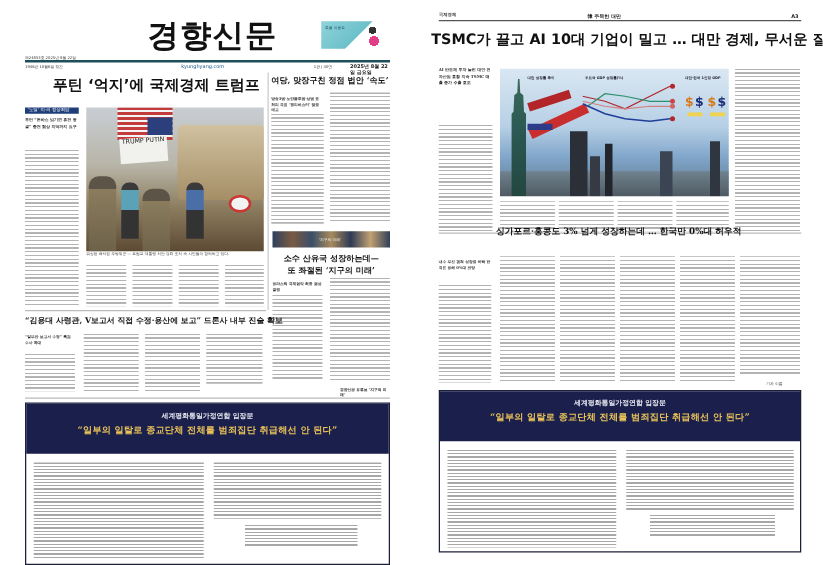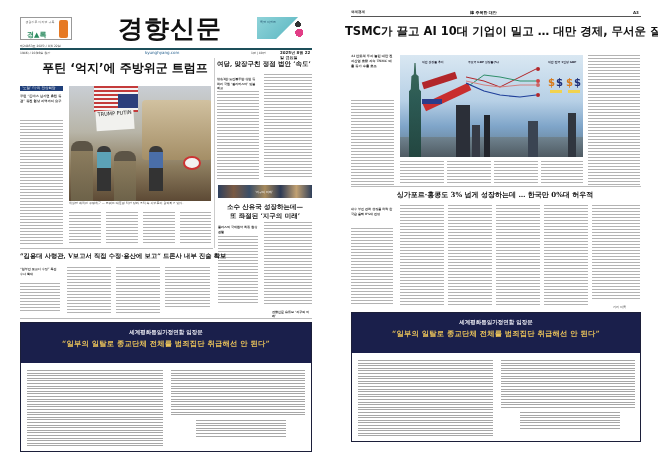--- a/index.html
+++ b/index.html
@@ -177,52 +177,47 @@
   .graphic .dollar-title { position: absolute; left: 148px; top: 5px; font-size: 2.8px; color: #223; font-weight: bold; width: 34px; font-family: "DejaVu Sans", sans-serif; }
   .graphic .dollar { position: absolute; top: 22px; font-size: 10px; color: #1c2d78; font-weight: bold; font-family: "DejaVu Sans", sans-serif; }
   .graphic .d1 { left: 148px; color: #d97a1a; }
   .graphic .d2 { left: 156px; }
   .graphic .d3 { left: 166px; color: #d97a1a; }
   .graphic .d4 { left: 174px; }
   .graphic .tag-yellow { position: absolute; top: 35px; width: 12px; height: 3px; background: #f1d24e; }
   .graphic .ty1 { left: 150px; } .graphic .ty2 { left: 168px; }
 
   .r-second-headline {
-    position: absolute; left: 0; top: 190px; width: 300px; text-align: center;
+    position: absolute; left: 0; top: 180px; width: 300px; text-align: center;
     font-family: "DejaVu Serif", serif; font-weight: bold; font-size: 7px; color: #111; white-space: nowrap;
   }
   .r-second-sub { position: absolute; left: 6px; top: 207px; width: 42px; font-size: 3px; line-height: 5px; font-weight: bold; color: #333; }
   .r-byline { position: absolute; left: 268px; top: 305px; font-size: 3px; color: #333; }
 </style>
 </head>
 <body>
 
 <div class="page page-left">
 
-  <div class="promo-box">
-    <div class="promo-text">경향신문 디지털 구독</div>
-    <div class="promo-logo">경▲록</div>
-    <div class="promo-phone"></div>
-  </div>
 
   <div class="masthead-title">경향신문</div>
 
   <div class="mast-ad">
     <div class="mast-ad-text">특별 이벤트</div>
     <div class="mast-ad-fig"></div>
   </div>
 
   <div class="issue-line">제24853호 2025년 8월 22일</div>
   <div class="mast-rule"></div>
   <div class="mast-info-left">1946년 10월6일 창간</div>
   <div class="mast-url">kyunghyang.com</div>
   <div class="mast-info-right">1판 | 40면</div>
   <div class="mast-date">2025년 8월 22일 금요일</div>
 
-  <div class="lead-headline">푸틴 ‘억지’에 주방위군 트럼프</div>
+  <div class="lead-headline">푸틴 ‘억지’에 국제경제 트럼프</div>
   <div class="rule-v" style="left:199px; top:58px; height:190px;"></div>
 
   <div class="side-tag">‘노딜’ 미·러 정상회담</div>
   <div class="side-sub">푸틴 “돈바스 넘기면 휴전 동결” 종전 협상 지역까지 요구</div>
   <div class="lines" style="left:5px; top:120px; width:43px; height:125px;"></div>
 
   <div class="photo-trump">
     <div class="flag"></div>
     <div class="sign">TRUMP PUTIN</div>
     <div class="vehicle"></div>

